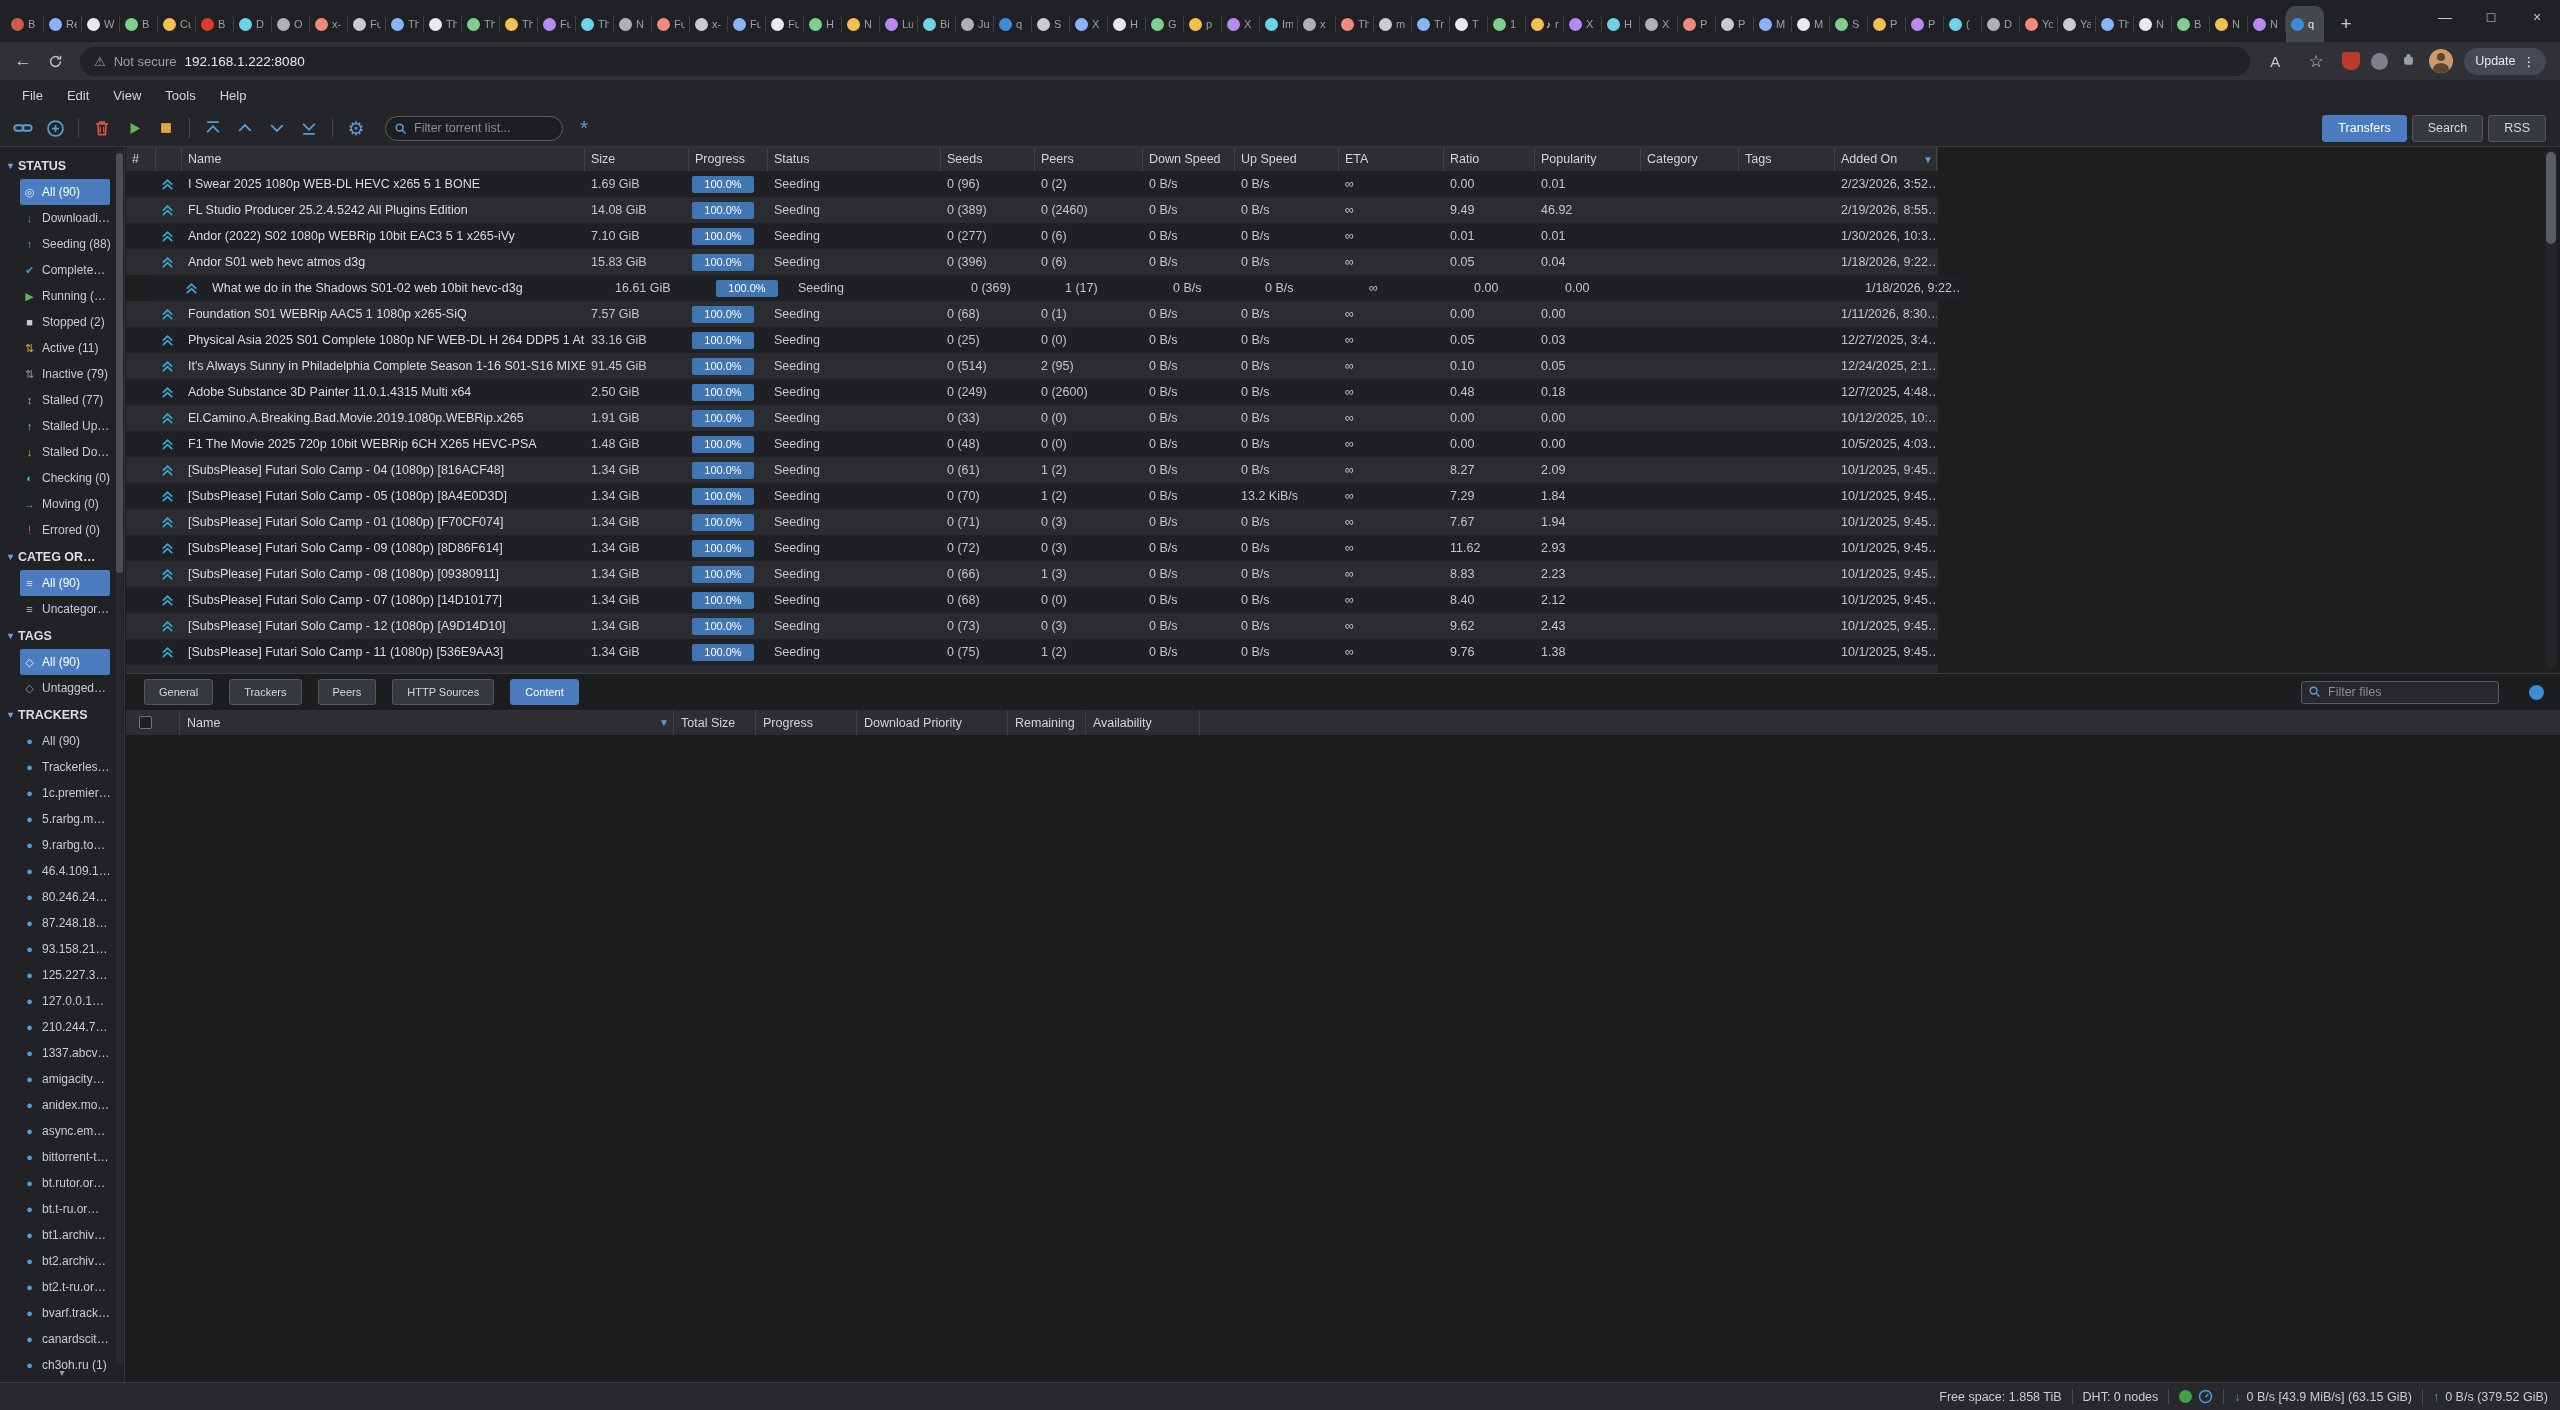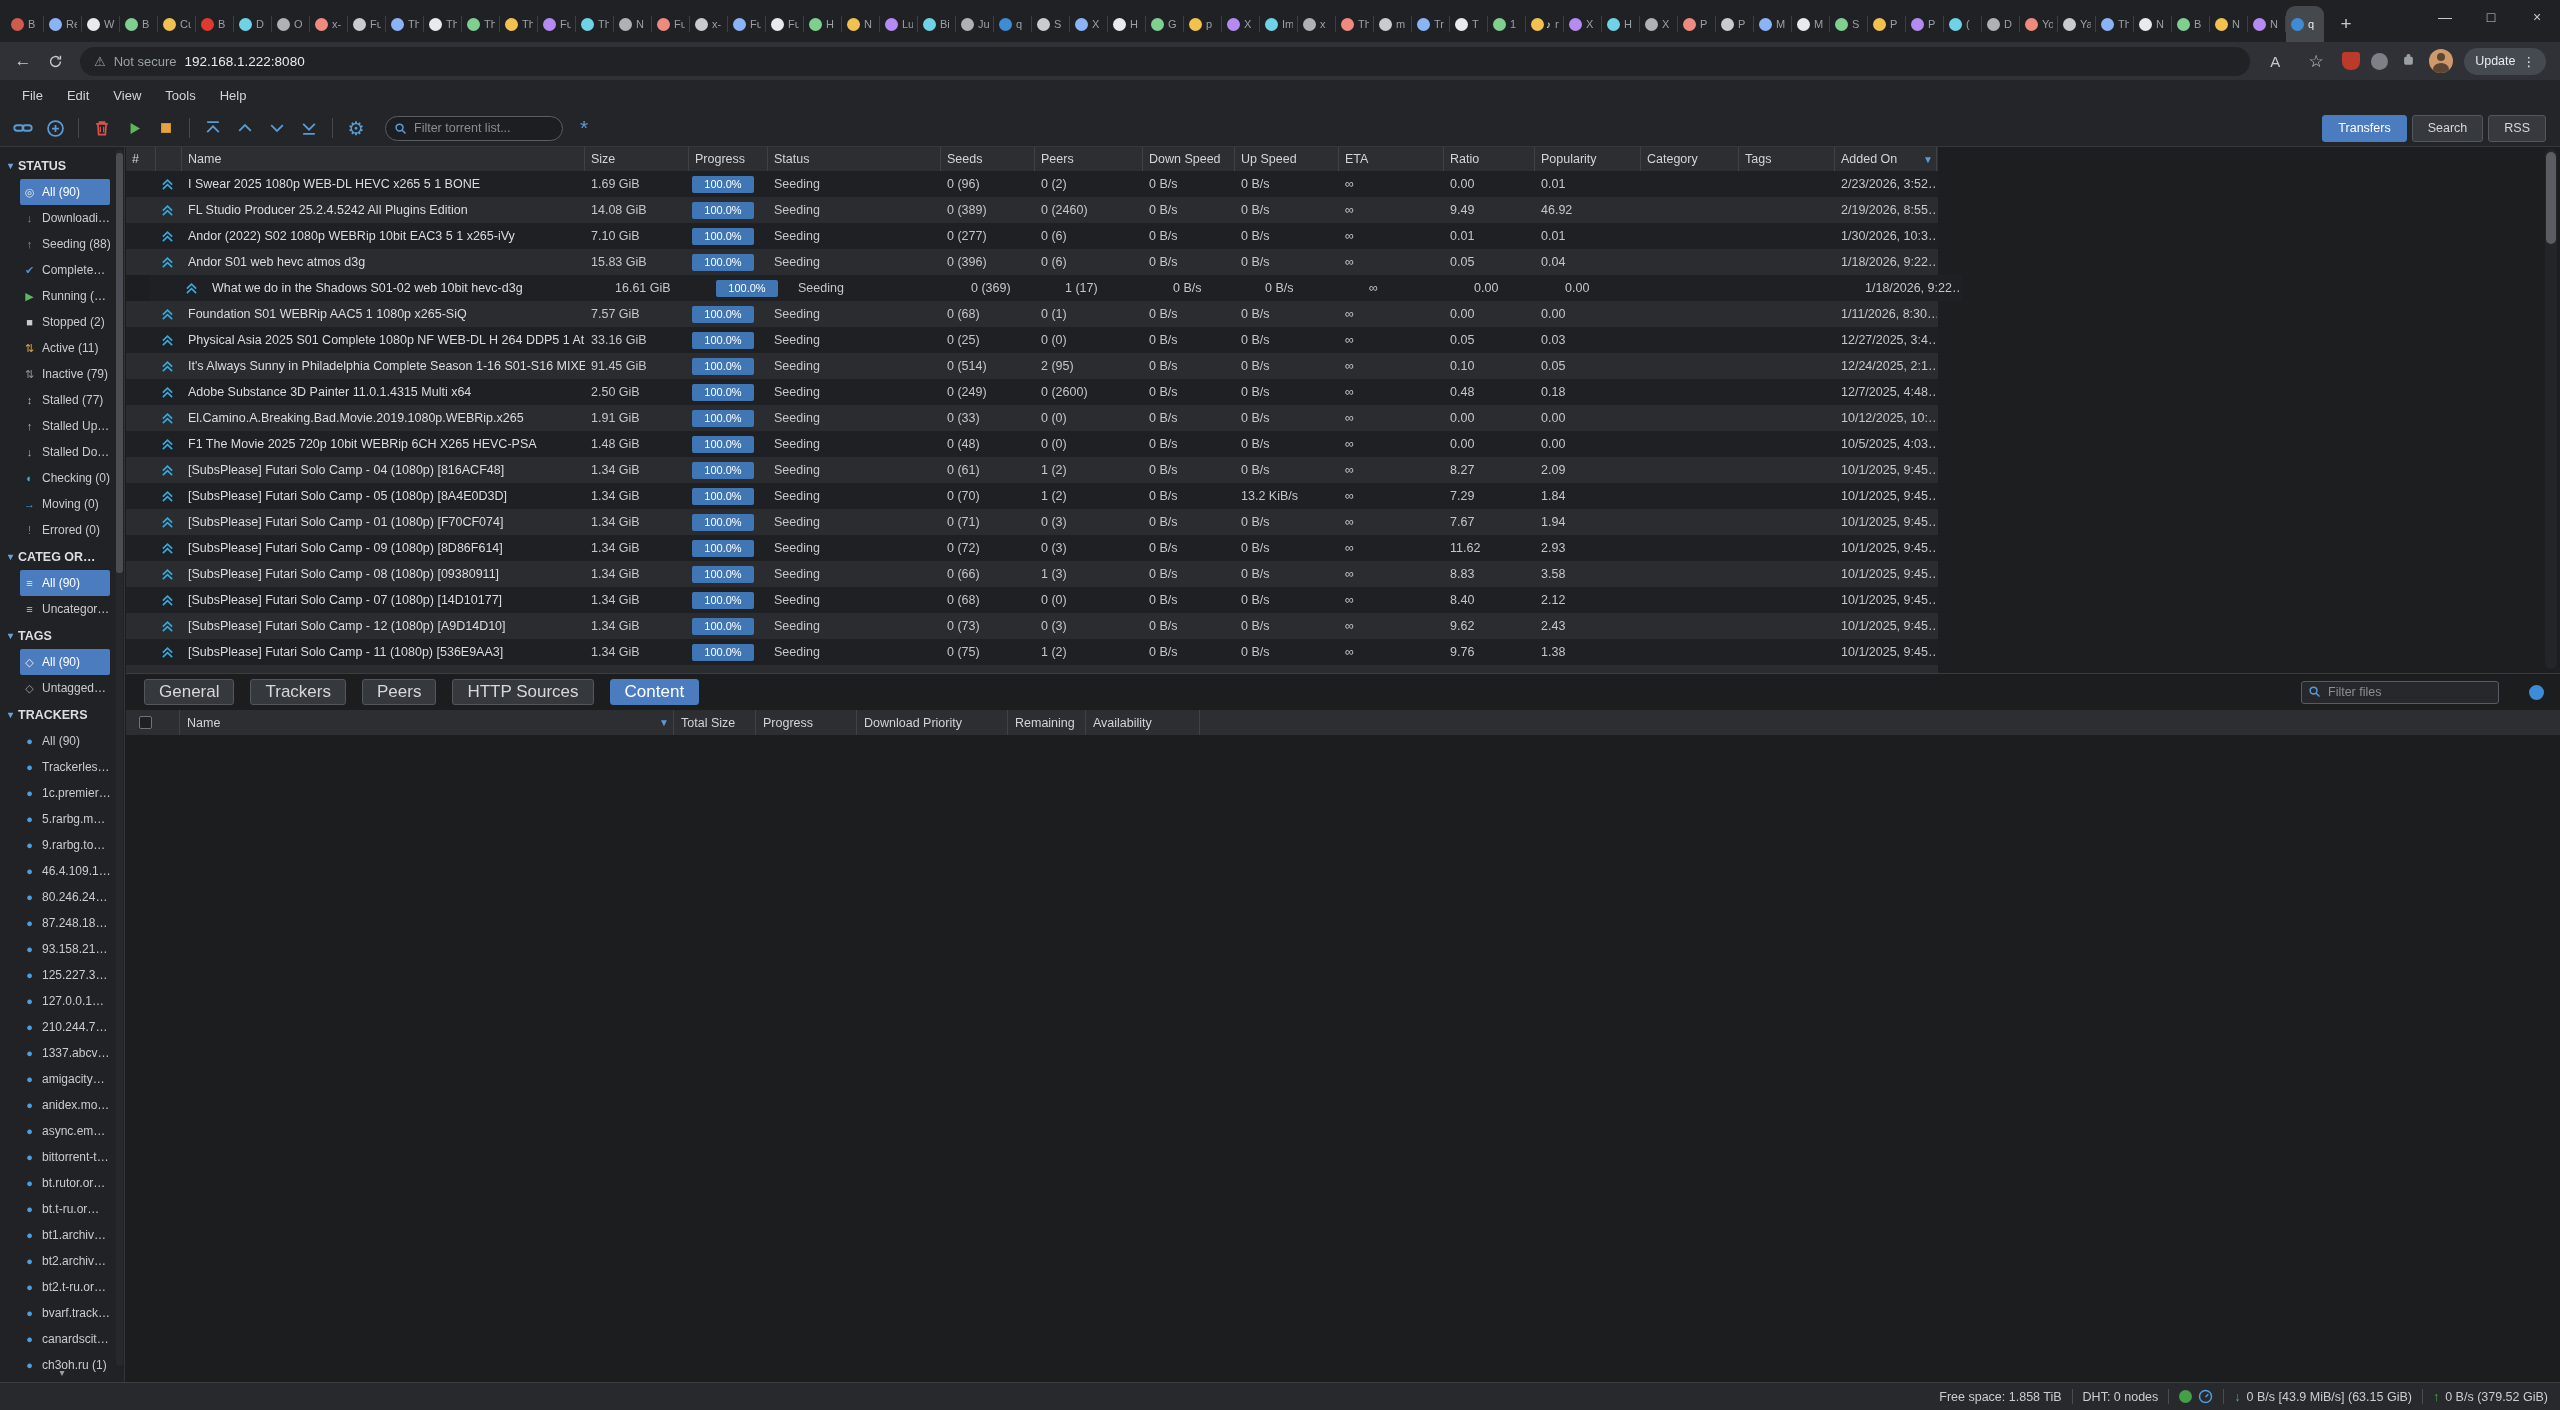--- a/index.html
+++ b/index.html
@@ -69,21 +69,21 @@
   .trow.even { background:#2a2c30; }
   .td { padding-left:6px; white-space:nowrap; overflow:hidden; }
   .td.name { color:#dadcde; }
   .td.icon { padding-left:5px; display:flex; align-items:center; }
   .pbar { width:62px; height:17px; margin-left:3px; background:#4176b5; border-radius:2px; color:#fff; font-size:11px; display:flex; align-items:center; justify-content:center; }
   .vscroll { position:absolute; right:3px; top:2px; width:12px; height:520px; background:#242528; border-radius:6px; }
   .vthumb { position:absolute; top:3px; left:1px; width:10px; height:92px; background:#5a5d62; border-radius:5px; }
 
   .bpanel { position:absolute; left:126px; top:673px; right:0; bottom:28px; background:#1c1d1f; border-top:1px solid #3a3c40; }
   .ptabs { height:36px; display:flex; align-items:center; padding-left:18px; gap:16px; }
-  .ptab { height:26px; padding:0 14px; border-radius:3px; background:#35383d; border:1px solid #53565c; color:#d6d8da; font-size:17px; display:flex; align-items:center; flex:none; }
+  .ptab { height:26px; padding:0 14px; border-radius:3px; background:#35383d; border:1px solid #53565c; color:#d6d8da; font-size:11px; display:flex; align-items:center; flex:none; }
   .ptab.active { background:#4c7cc0; border-color:#4c7cc0; color:#fff; }
   .ffilter { margin-left:auto; position:relative; margin-right:14px; }
   .ffilter input { width:198px; height:23px; border-radius:3px; background:#26282c; border:1px solid #585b61; color:#d6d8da; font-size:12.5px; padding:0 8px 0 26px; outline:none; font-family:inherit; }
   .ffilter input::placeholder { color:#8a8d92; }
   .ffilter .mag { position:absolute; left:6px; top:3px; }
   .pcircle { width:15px; height:15px; border-radius:50%; background:#3f8cd6; margin-right:16px; flex:none; }
   .chead { display:grid; height:25px; background:#2c2e31; color:#d2d4d7; font-size:12.5px; grid-template-columns:54px 494px 82px 101px 151px 78px 114px 1fr; }
   .ch { display:flex; align-items:center; padding-left:7px; border-right:1px solid #3f4145; position:relative; white-space:nowrap; overflow:hidden; }
   .ch:last-child { border-right:none; }
   .checkbox { width:13px; height:13px; border:1px solid #70737a; border-radius:2px; background:#1e2023; margin-left:6px; }
@@ -1087,21 +1087,21 @@
         <div class="td" style="padding-left: 0px;">
           <div class="pbar">100.0%</div>
         </div>
         <div class="td">Seeding</div>
         <div class="td">0 (66)</div>
         <div class="td">1 (3)</div>
         <div class="td">0 B/s</div>
         <div class="td">0 B/s</div>
         <div class="td">∞</div>
         <div class="td">8.83</div>
-        <div class="td">3.58</div>
+        <div class="td">2.23</div>
         <div class="td"></div>
         <div class="td"></div>
         <div class="td">10/1/2025, 9:45…</div>
       </div>
       <div class="trow odd" style="grid-template-columns: 30px 26px 403px 104px 79px 173px 94px 108px 92px 104px 105px 91px 106px 98px 96px 102px;">
         <div class="td"></div>
         <div class="td icon">
           <svg width="13" height="13" viewBox="0 0 14 14">
             <path d="M2 7.2 7 2.4l5 4.8M2 12 7 7.2l5 4.8" fill="none" stroke="#39a9db" stroke-width="1.8"></path>
           </svg>

